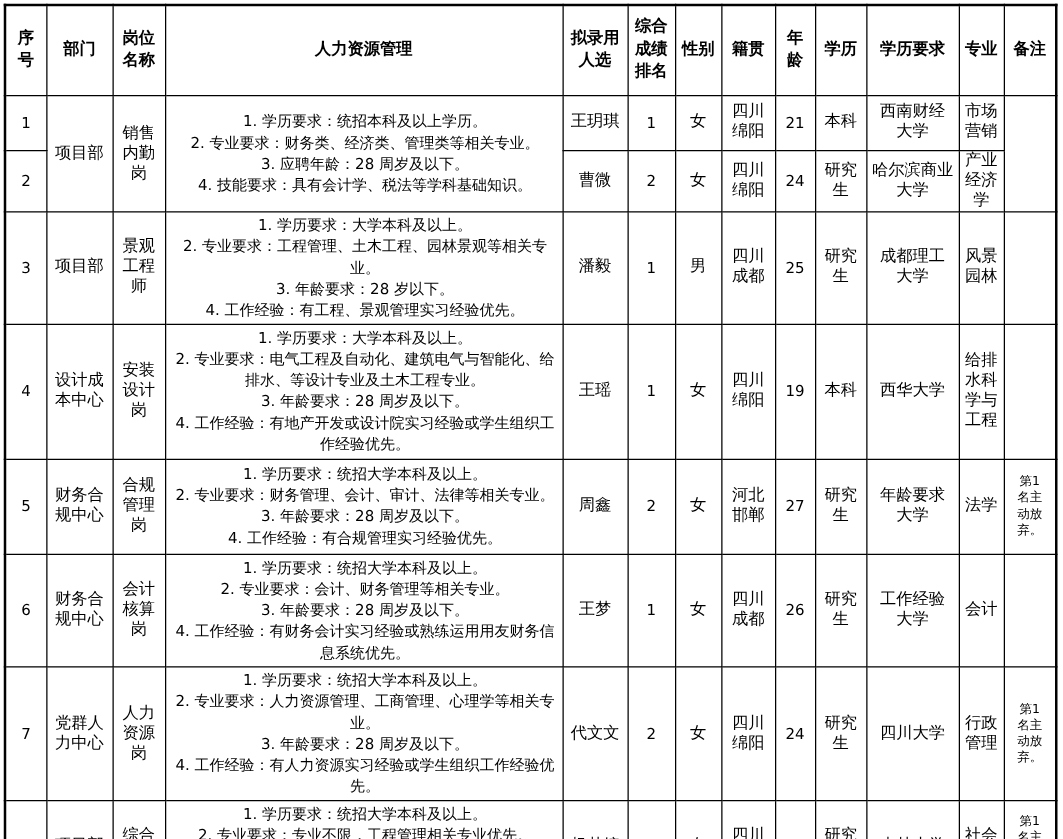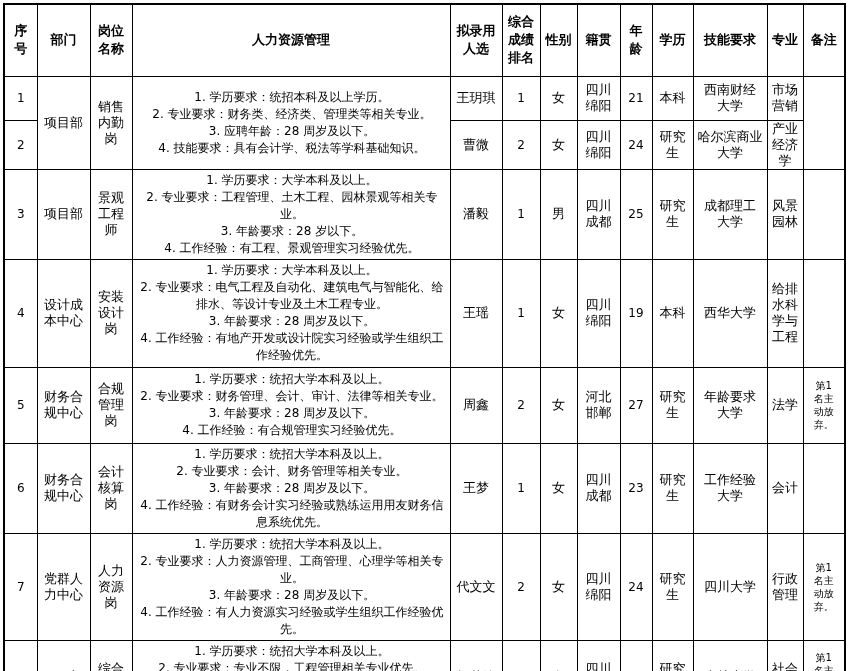--- a/index.html
+++ b/index.html
@@ -45,21 +45,21 @@
     <th>拟录用
 人选</th>
     <th>综合
 成绩
 排名</th>
     <th>性别</th>
     <th>籍贯</th>
     <th>年
 龄</th>
     <th>学历</th>
-    <th>技能要求</th>
+    <th>学历要求</th>
     <th>专业</th>
     <th>备注</th>
   </tr>
 
   <tr style="height:44px">
     <td class="c-num">1</td>
     <td rowspan="2">项目部</td>
     <td rowspan="2">销售
 内勤
 岗</td>
@@ -186,21 +186,21 @@
 岗</td>
     <td class="c-req">1. 学历要求：统招大学本科及以上。
 2. 专业要求：会计、财务管理等相关专业。
 3. 年龄要求：28 周岁及以下。
 4. 工作经验：有财务会计实习经验或熟练运用用友财务信息系统优先。</td>
     <td>王梦</td>
     <td class="c-num">1</td>
     <td>女</td>
     <td>四川
 成都</td>
-    <td class="c-num">23</td>
+    <td class="c-num">26</td>
     <td>研究
 生</td>
     <td>工作经验
 大学</td>
     <td>会计</td>
     <td class="c-remark"></td>
   </tr>
 
   <tr style="height:74px">
     <td class="c-num">7</td>

